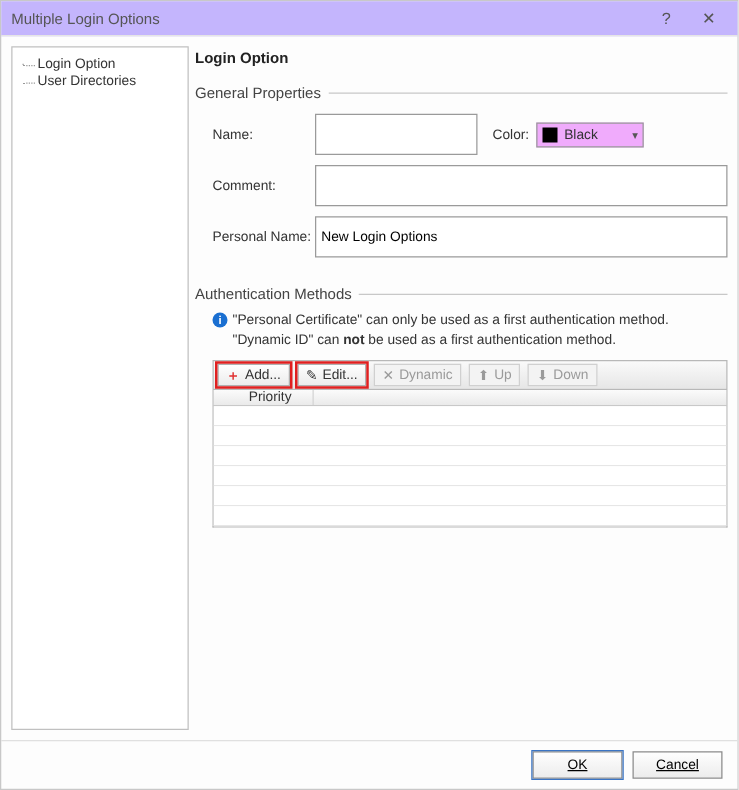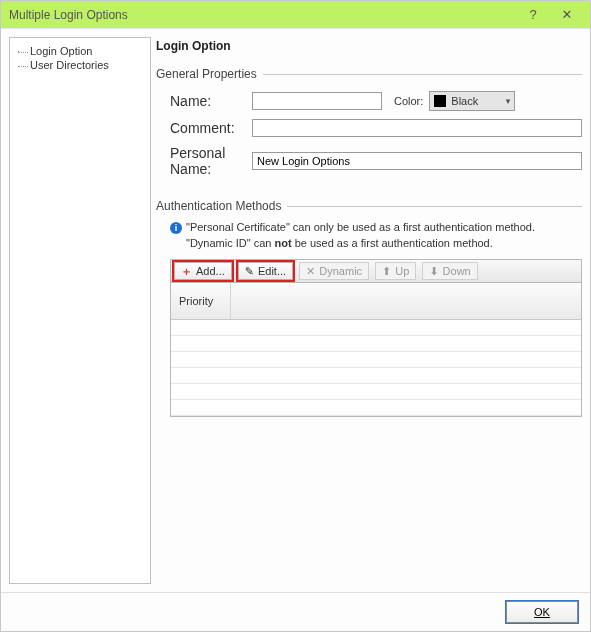--- a/index.html
+++ b/index.html
@@ -1,52 +1,52 @@
 <!DOCTYPE html>
 <html><head>
 <meta charset="utf-8">
 <style>
 * { box-sizing: border-box; font-family: "Segoe UI", Tahoma, sans-serif; }
 body { margin: 0; background: #fff; }
 .dialog { width: 591px; height: 632px; border: 1px solid #c8c8c8; display: flex; flex-direction: column; background: #fdfdfd; }
-.titlebar { height: 28px; display: flex; align-items: center; padding: 0 6px 0 8px; background: #bef264; border-bottom: 1px solid #e5e5e5; font-size: 12px; color: #555; }
+.titlebar { height: 28px; display: flex; align-items: center; padding: 0 6px 0 8px; background: #c4b5fd; border-bottom: 1px solid #e5e5e5; font-size: 12px; color: #555; }
 .titlebar .title { flex: 1; }
 .titlebar .tb-btn { width: 34px; text-align: center; color: #555; font-size: 13px; cursor: pointer; }
 .main { flex: 1; display: flex; padding: 8px; gap: 5px; }
 .tree { width: 142px; border: 1px solid #c0c0c0; background: #fff; font-size: 11px; color: #333; padding: 6px 4px; }
 .tree-root { position: relative; padding-left: 14px; }
 .tree-root::before { content: ""; position: absolute; left: 4px; top: 7px; bottom: 20px; border-left: 1px dotted #999; }
 .tree-node { position: relative; padding: 1px 0 1px 2px; }
 .tree-node::before { content: ""; position: absolute; left: -10px; top: 8px; width: 10px; border-top: 1px dotted #999; }
 .content { flex: 1; display: flex; flex-direction: column; font-size: 11px; color: #333; }
 .heading { font-weight: bold; font-size: 12px; margin: 2px 0 14px 0; color: #222; }
 .section-row { display: flex; align-items: center; margin-bottom: 6px; }
 .section-label { font-size: 12px; color: #444; white-space: nowrap; margin-right: 6px; text-align: center; }
 .section-line { flex: 1; height: 1px; background: #c8c8c8; }
 .form-row { display: flex; align-items: center; margin: 4px 0; padding-left: 14px; }
-.form-label { width: 82px; font-size: 14px; color: #333; }
-.txt { border: 1px solid #9a9a9a; height: 18px; font-size: 11px; padding: 0 4px; background: #fff; }
+.form-label { width: 82px; font-size: 11px; color: #333; }
+.txt { border: 1px solid #9a9a9a; height: 33px; font-size: 11px; padding: 0 4px; background: #fff; }
 .name-input { width: 130px; }
 .color-label { font-size: 11px; margin: 0 6px 0 12px; }
-.color-select { display: flex; align-items: center; border: 1px solid #9a9a9a; height: 20px; width: 86px; padding: 0 4px; background: #e5e5e5; position: relative; }
+.color-select { display: flex; align-items: center; border: 1px solid #9a9a9a; height: 20px; width: 86px; padding: 0 4px; background: #f0abfc; position: relative; }
 .swatch { width: 12px; height: 12px; background: #000; margin-right: 5px; }
 .cs-text { font-size: 11px; flex: 1; }
 .cs-arrow { font-size: 9px; color: #555; }
 .comment-input, .displayname-input { flex: 1; }
 .auth-info { padding-left: 14px; font-size: 11px; line-height: 16px; margin-bottom: 8px; }
 .info-icon { display: inline-block; width: 12px; height: 12px; border-radius: 50%; background: #1a6fd1; color: #fff; font-size: 9px; font-weight: bold; text-align: center; line-height: 12px; margin-right: 4px; vertical-align: middle; }
 .toolbar { display: flex; align-items: center; border: 1px solid #b8b8b8; background: linear-gradient(#fafafa,#e6e6e6); height: 24px; margin-left: 14px; }
 .tb-btn2 { display: flex; align-items: center; height: 18px; margin: 2px 3px; padding: 0 6px; font-size: 11px; color: #333; background: linear-gradient(#fefefe,#ececec); border: 1px solid #b0b0b0; cursor: pointer; }
 .tb-btn2.hl { outline: 2px solid #e02020; outline-offset: 0; }
 .tb-btn2.disabled { color: #9a9a9a; border-color: #d0d0d0; background: #f3f3f3; cursor: default; }
 .tb-icon { margin-right: 4px; font-size: 11px; }
 .add-icon { color: #e03030; font-weight: bold; }
 .table-wrap { margin-left: 14px; border: 1px solid #b8b8b8; border-top: none; }
 .thead { display: flex; background: linear-gradient(#fbfbfb,#eaeaea); border-bottom: 1px solid #c8c8c8; }
-.th { font-size: 11px; padding: 12px 8px; color: #333; }
+.th { font-size: 11px; padding: 0 8px; color: #333; margin-left: 20px; }
 .th.priority { width: 60px; border-right: 1px solid #d4d4d4; }
 .th.factor { flex: 1; }
 .tbody-row { height: 16px; border-bottom: 1px solid #e6e6e6; background: #fff; }
 .filler { flex: 1; }
 .footer { display: flex; justify-content: flex-end; padding: 8px 12px; border-top: 1px solid #e0e0e0; gap: 8px; text-decoration: underline; }
 .dlg-btn { min-width: 72px; height: 22px; font-size: 11px; border: 1px solid #8a8a8a; background: linear-gradient(#fefefe,#ececec); cursor: pointer; }
 .dlg-btn.primary { outline: 1px solid #3a74c4; }
 </style>
 </head>
 <body>
@@ -143,15 +143,16 @@
         <div class="tbody-row"></div>
         <div class="tbody-row"></div>
       </div>
 
       <div class="filler"></div>
     </div>
   </div>
 
   <div class="footer">
     <button class="dlg-btn primary">OK</button>
+    <button class="dlg-btn">Cancel</button>
   </div>
 
 </div>
 
 </body></html>

